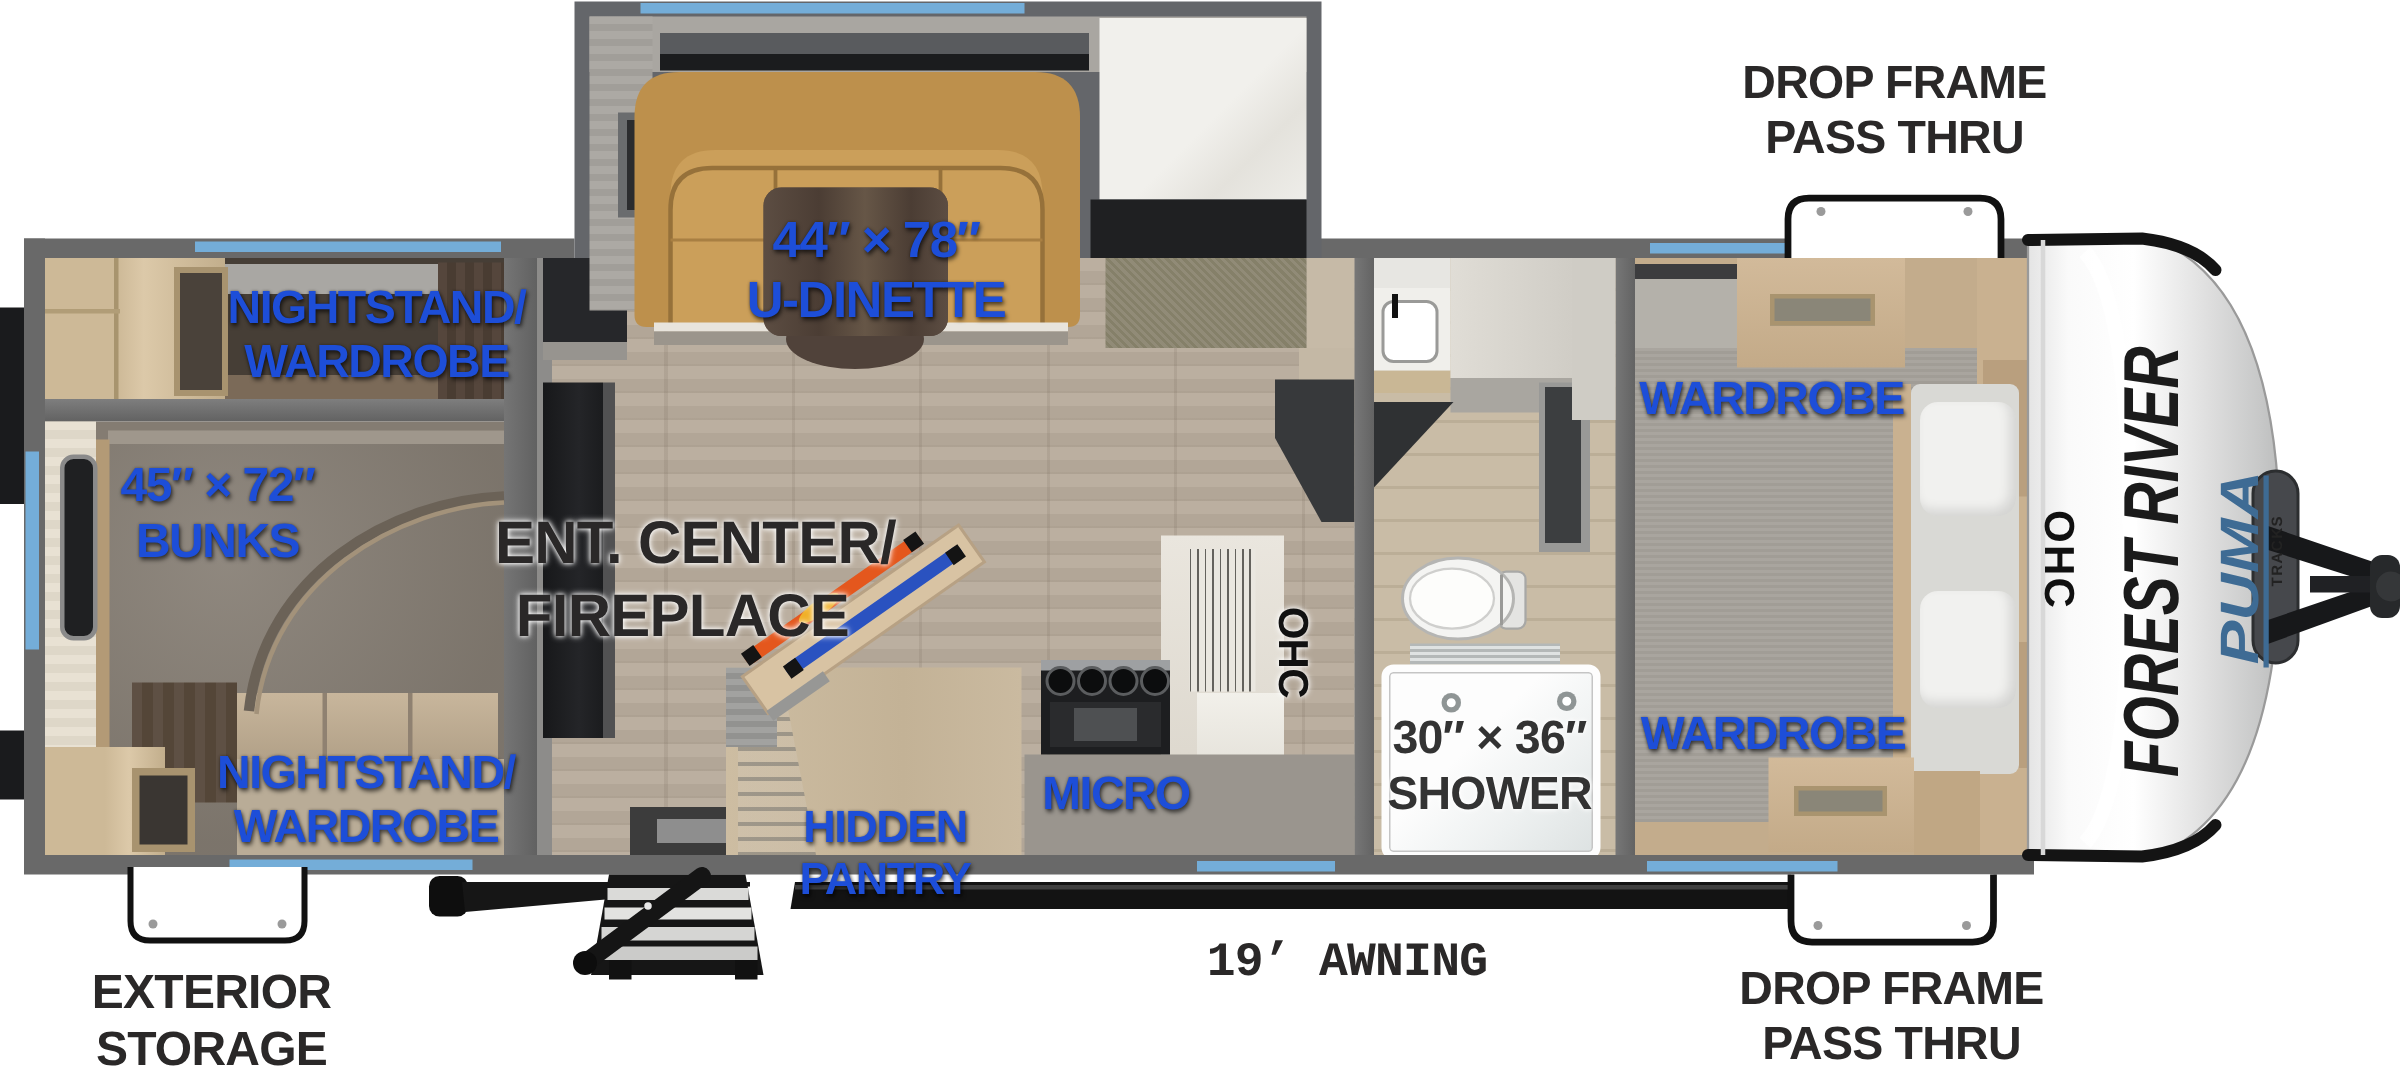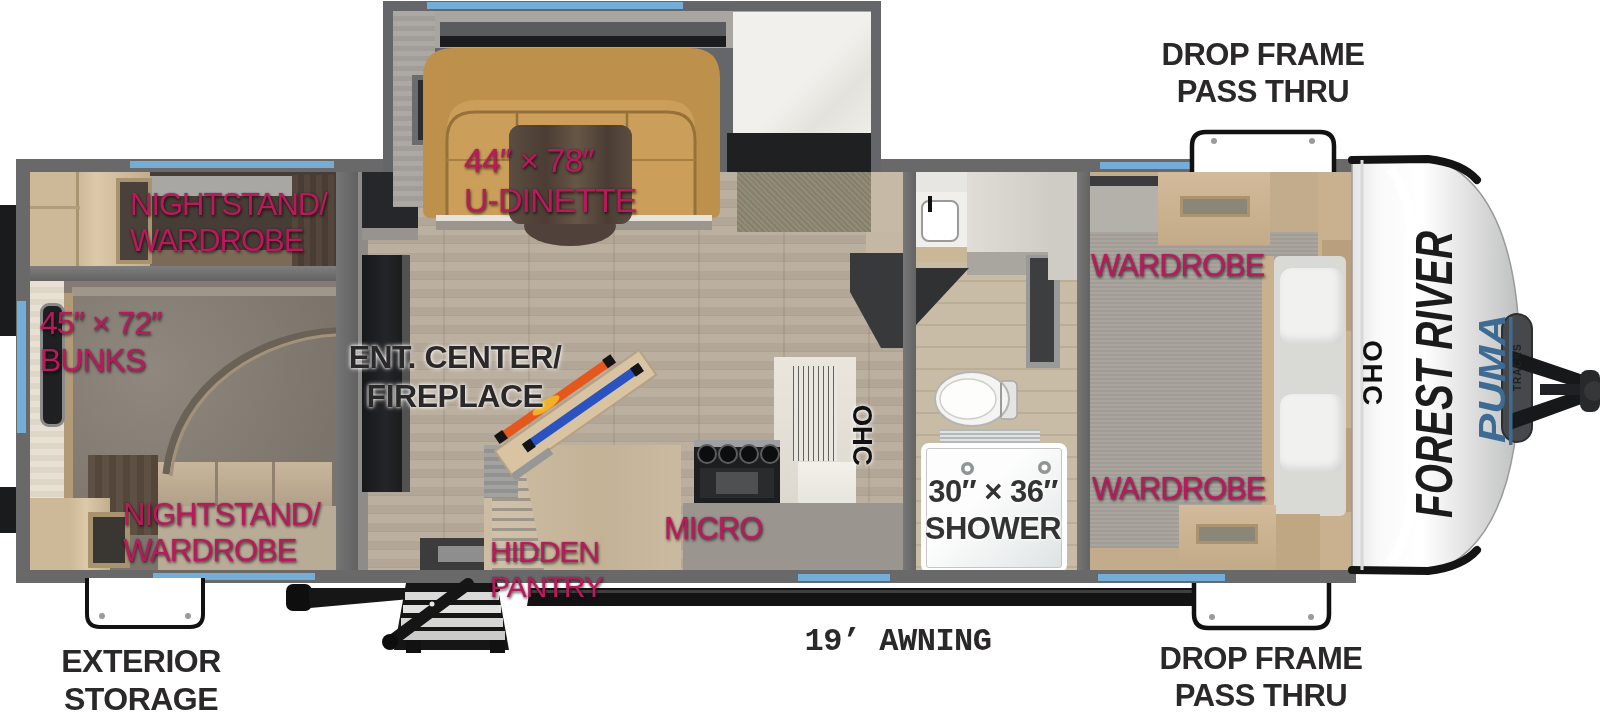--- a/index.html
+++ b/index.html
@@ -1,19 +1,19 @@
 <!DOCTYPE html>
 <html><head>
 <meta charset="utf-8">
 <style>
   html,body{margin:0;padding:0;background:#fff;}
   #plan{position:relative;width:1600px;height:727px;background:#fff;overflow:hidden;
         font-family:"Liberation Sans",sans-serif;}
   .abs{position:absolute;}
-  .wlab{position:absolute;color:#be185d;font-weight:normal;text-align:left;white-space:nowrap;
+  .wlab{position:absolute;color:#1d4ed8;font-weight:bold;text-align:center;white-space:nowrap;
         text-shadow:1px 2px 3px rgba(0,0,0,.6),0 0 2px rgba(0,0,0,.35);line-height:1.17;letter-spacing:-1px;}
   .blab{position:absolute;color:#2a2828;font-weight:bold;text-align:center;white-space:nowrap;
         line-height:1.2;letter-spacing:-0.5px;}
   .glow{text-shadow:0 0 5px rgba(255,255,255,.95),0 0 3px rgba(255,255,255,.9);}
   .wall{position:absolute;background:#696969;}
   .blue{position:absolute;background:#74add8;}
 </style>
 </head>
 <body>
 <div id="plan">
@@ -381,21 +381,21 @@
 
 <div class="wlab" style="left:490px;top:534px;width:200px;font-size:30px;">HIDDEN<br>PANTRY</div>
 
 <div class="wlab" style="left:664px;top:511px;width:160px;font-size:31px;">MICRO</div>
 
 <div class="wlab" style="left:1091px;top:248px;width:180px;font-size:31px;">WARDROBE</div>
 
 
 <div class="wlab" style="left:1092px;top:471px;width:180px;font-size:31px;">WARDROBE</div>
 
-<div class="blab glow" style="left:330px;top:338px;width:250px;font-size:32px;line-height:1.22;">ENT. CENTER/<br>FIREPLACE</div>
+<div class="blab glow" style="left:330px;top:338px;width:250px;font-size:40px;line-height:1.22;">ENT. CENTER/<br>FIREPLACE</div>
 
 
 <div class="blab glow" style="left:903px;top:473px;width:180px;font-size:31px;line-height:1.2;color:#333;">30″ × 36″<br>SHOWER</div>
 
 <div class="blab glow" style="left:826px;top:418px;width:72px;font-size:28px;transform:rotate(90deg);color:#111;">OHC</div>
 
 <div class="blab" style="left:1143px;top:37px;width:240px;font-size:31px;line-height:1.18;">DROP FRAME<br>PASS THRU</div>
 
 <div class="blab" style="left:1141px;top:641px;width:240px;font-size:31px;line-height:1.18;">DROP FRAME<br>PASS THRU</div>
 

